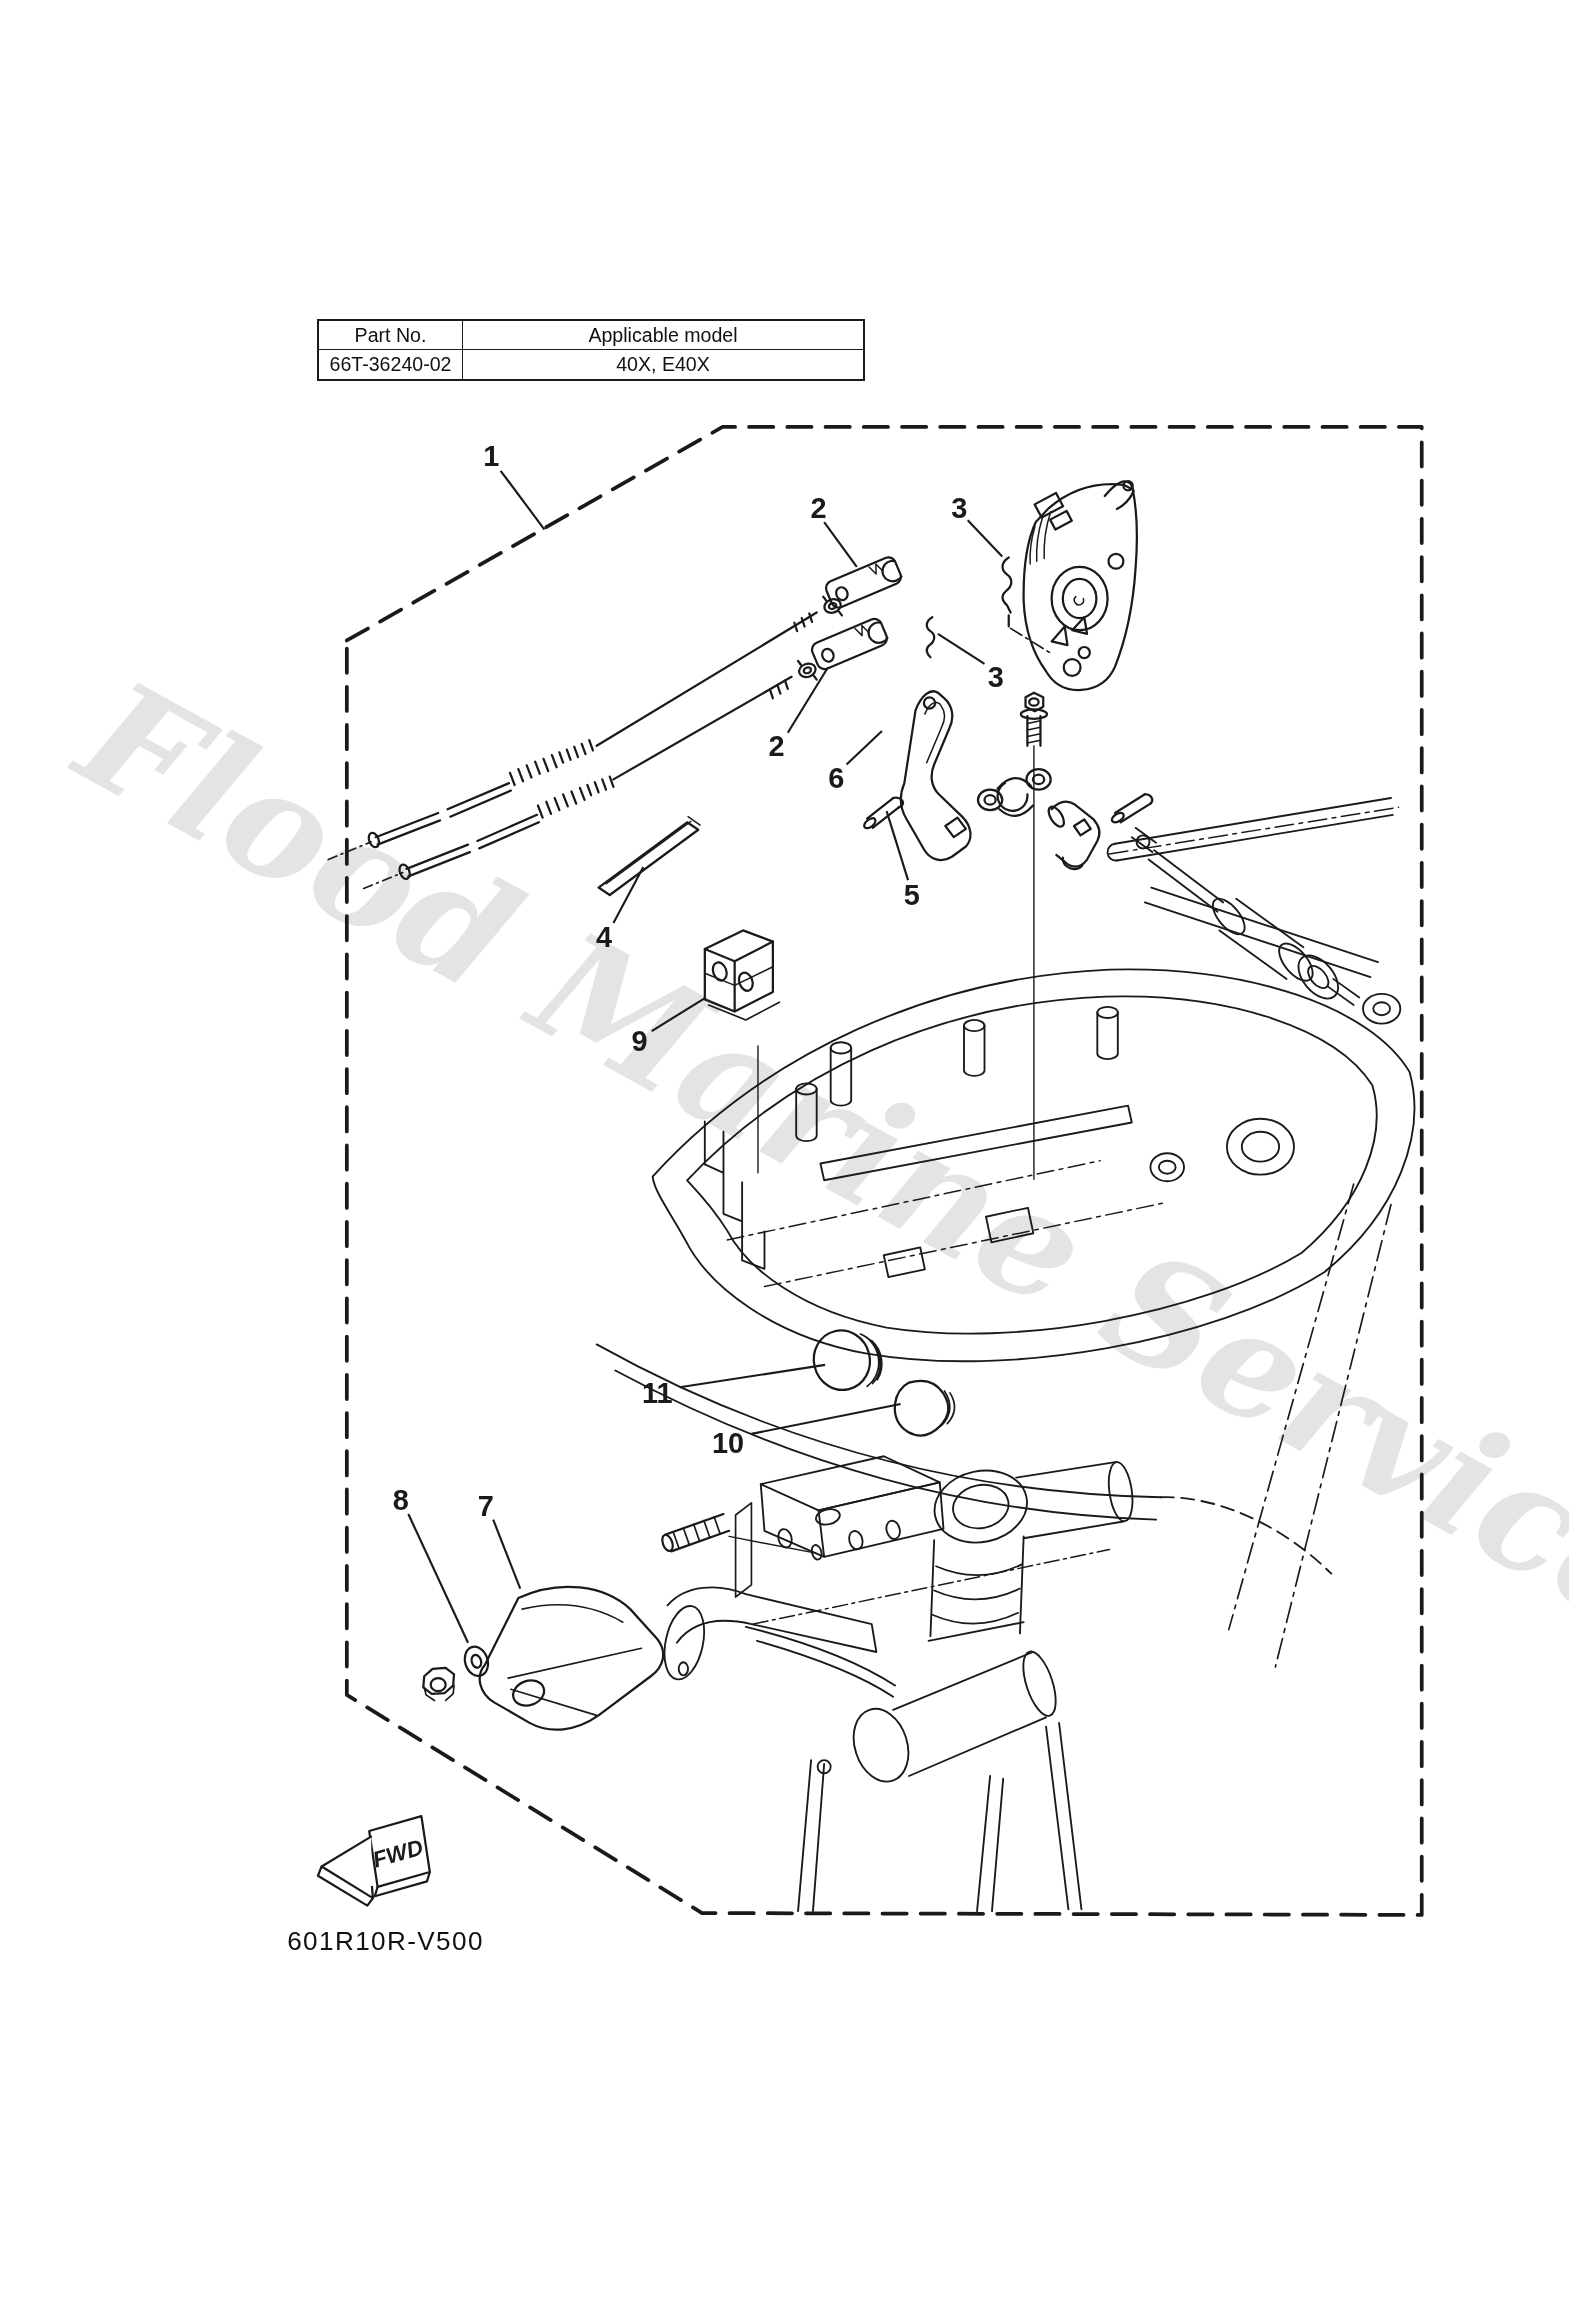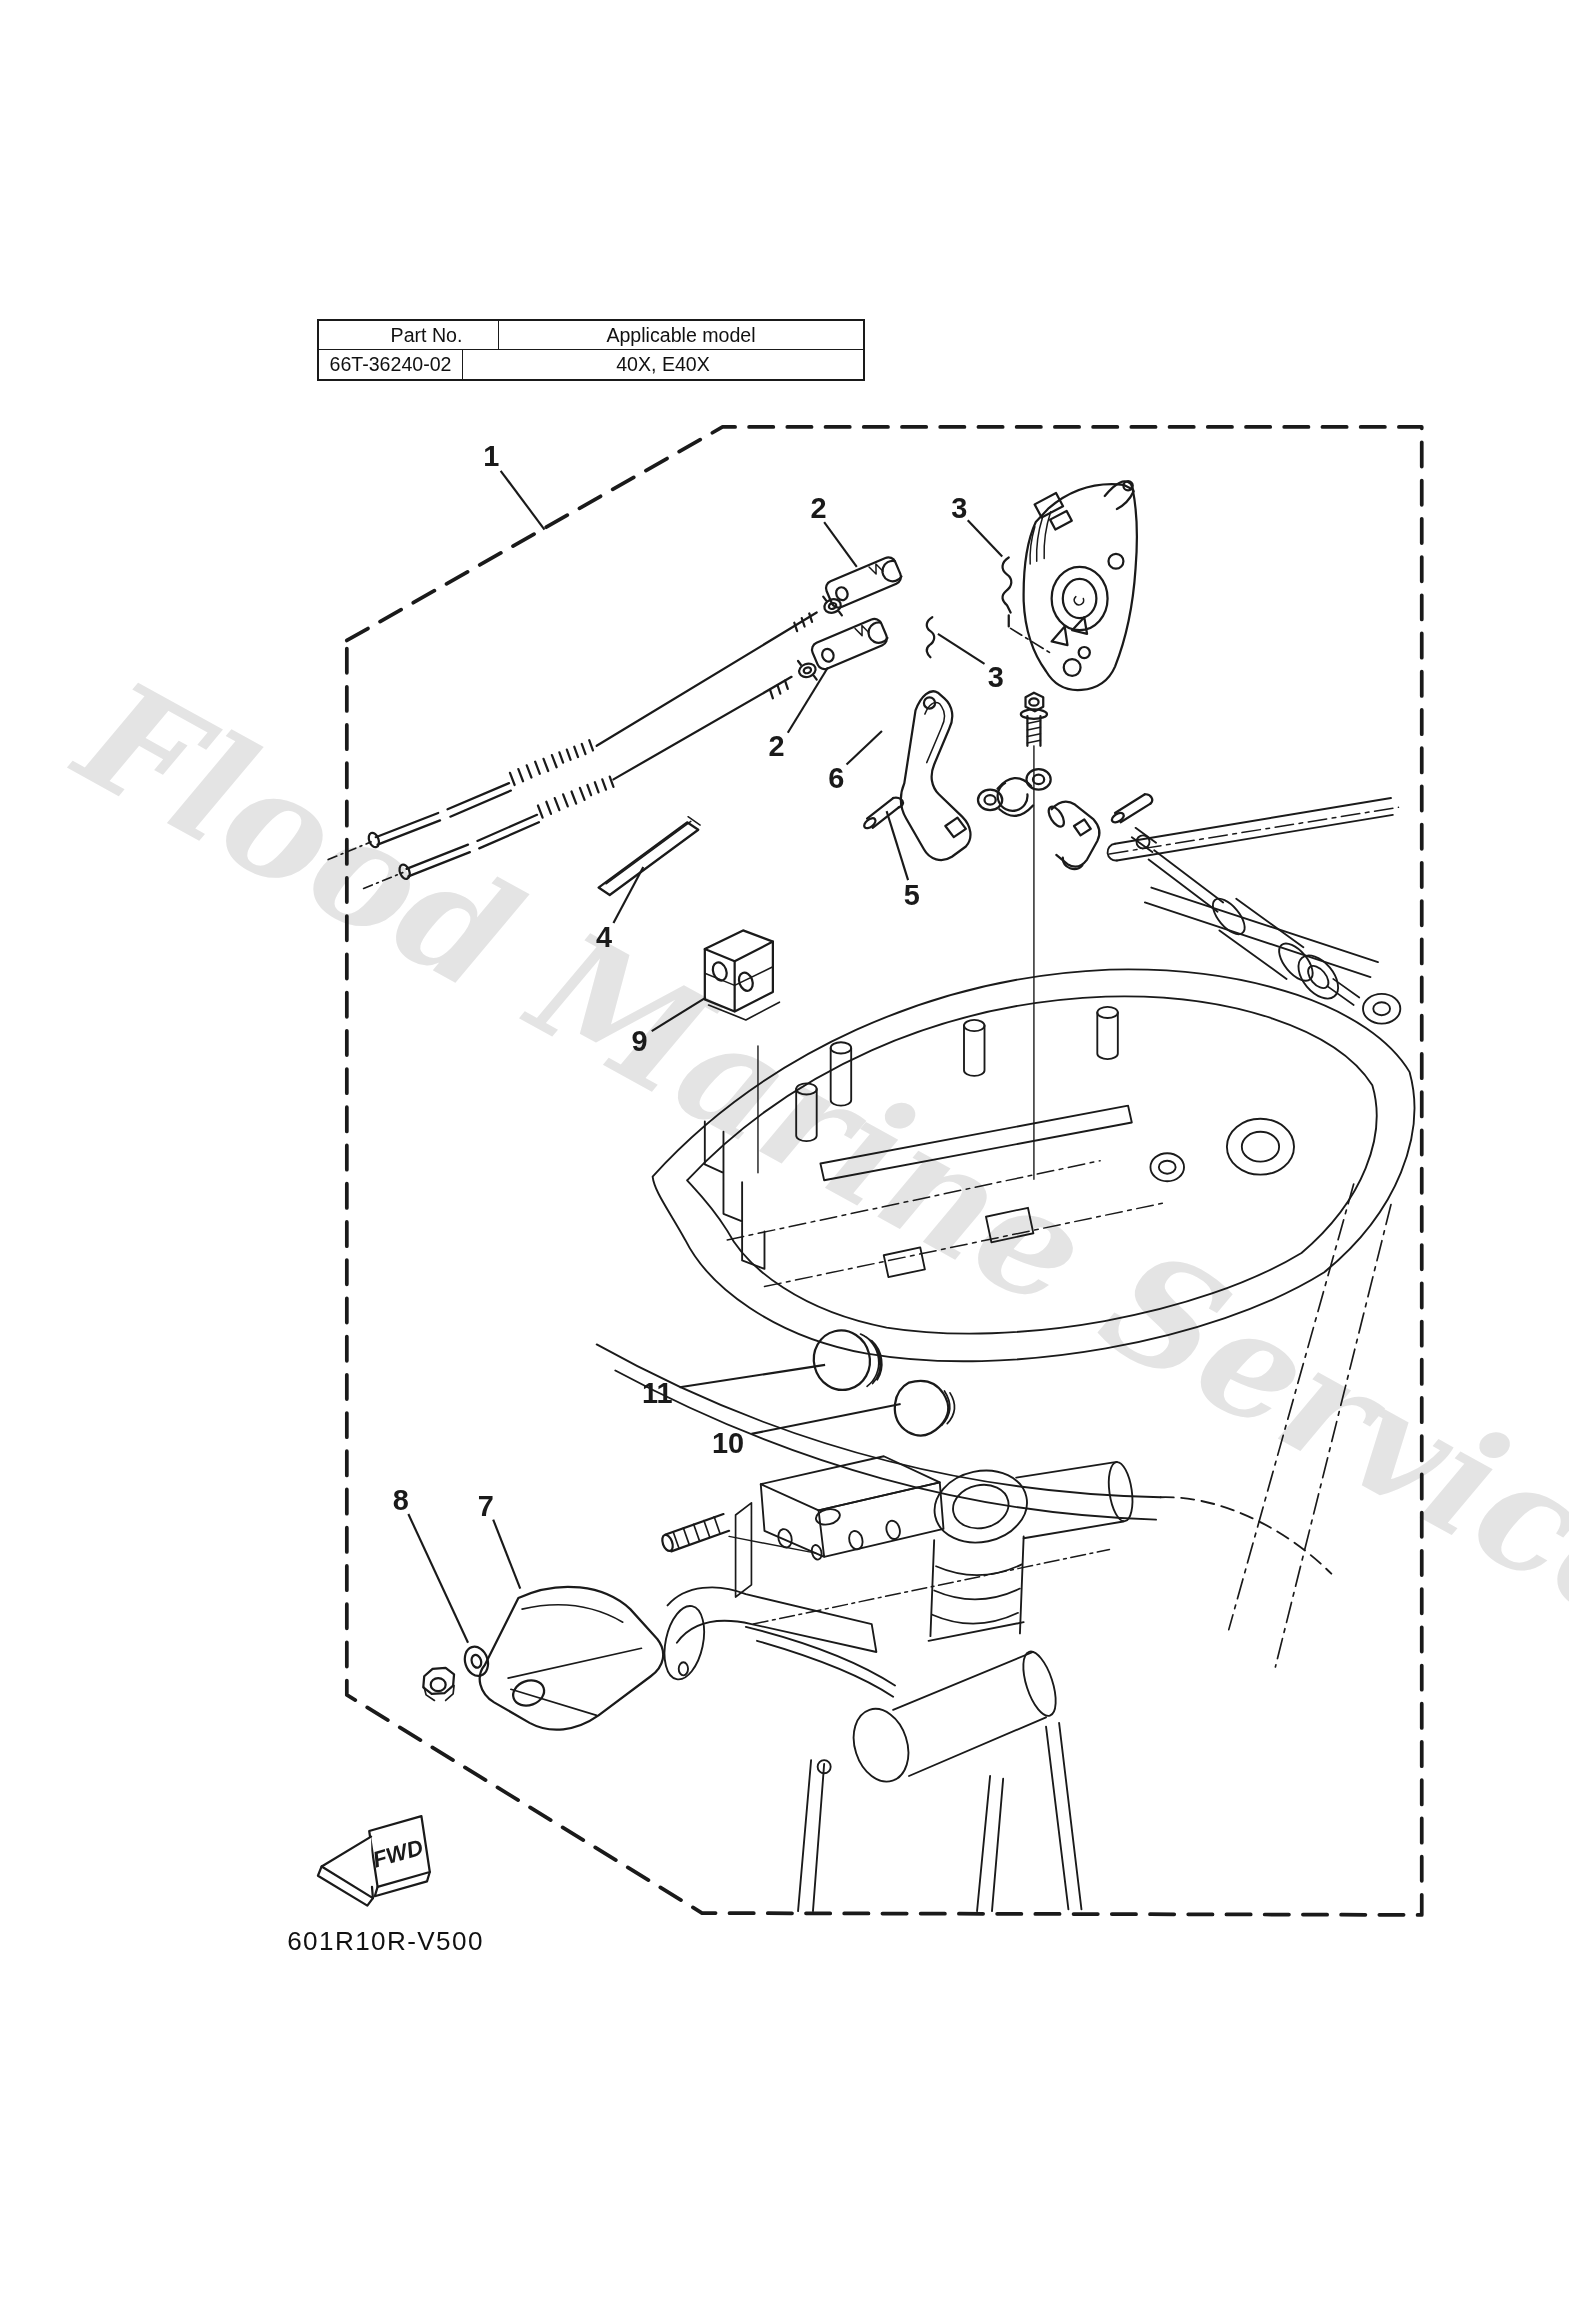--- a/index.html
+++ b/index.html
@@ -3,21 +3,21 @@
 <meta charset="utf-8">
 <style>
   html,body{margin:0;padding:0;background:#fff;}
   .page{position:relative;width:1570px;height:2313px;background:#fff;overflow:hidden;
         font-family:"Liberation Sans", sans-serif;}
   .art{position:absolute;left:0;top:0;width:100%;height:100%;}
   
   .ptable{position:absolute;left:317px;top:319px;width:548px;height:62px;
           border:2.8px solid #1a1a1a;box-sizing:border-box;background:#fff;}
   .prow{display:flex;height:50%;box-sizing:border-box;}
-  .prow.head{border-bottom:1.9px solid #1a1a1a;padding-left:36px;}
+  .prow.head{border-bottom:1.9px solid #1a1a1a;}
   .pcell{display:flex;align-items:center;justify-content:center;
          font-size:19.6px;color:#111;box-sizing:border-box;}
   .pcell.c1{width:144px;border-right:1.9px solid #1a1a1a;}
   .pcell.c2{flex:1;text-align:right;}
   svg text{font-family:"Liberation Sans", sans-serif;}
   .wmark{font-family:"DejaVu Serif","Liberation Serif",serif;font-weight:bold;font-style:italic;}
 </style>
 </head>
 <body>
 

